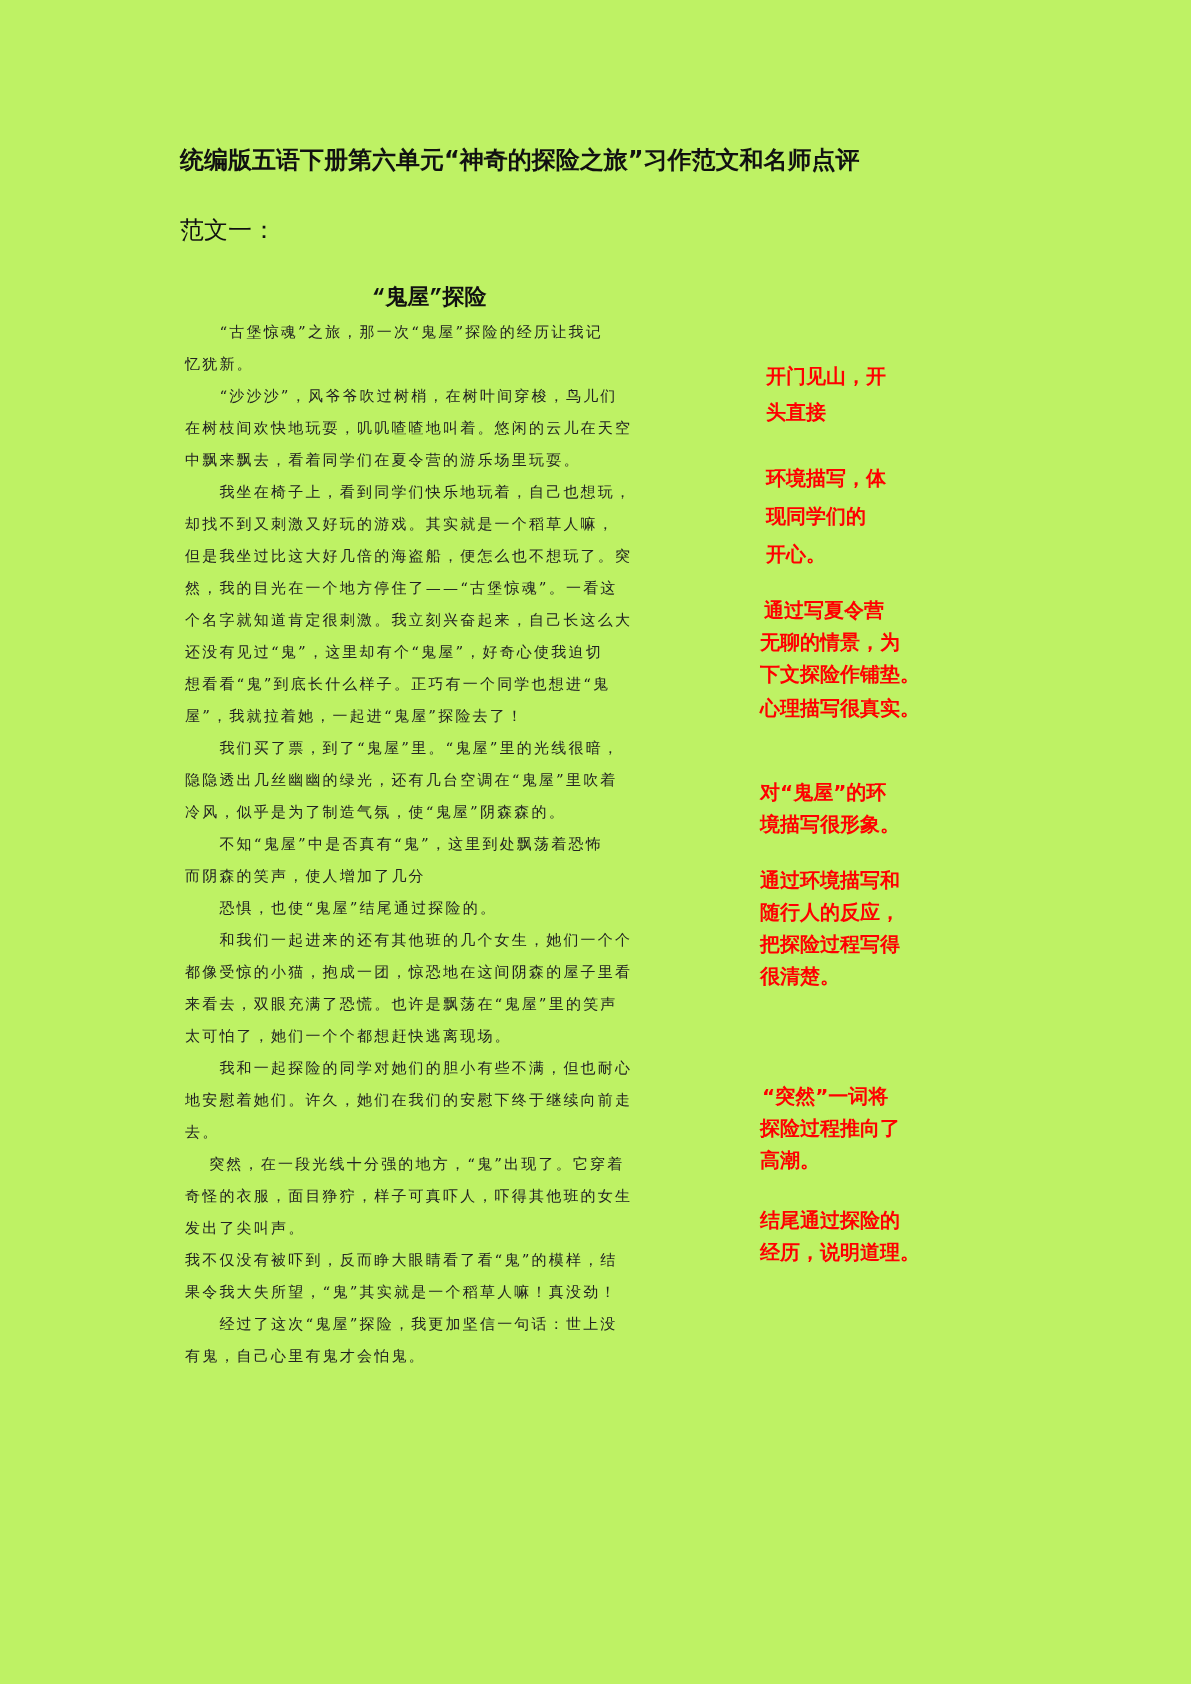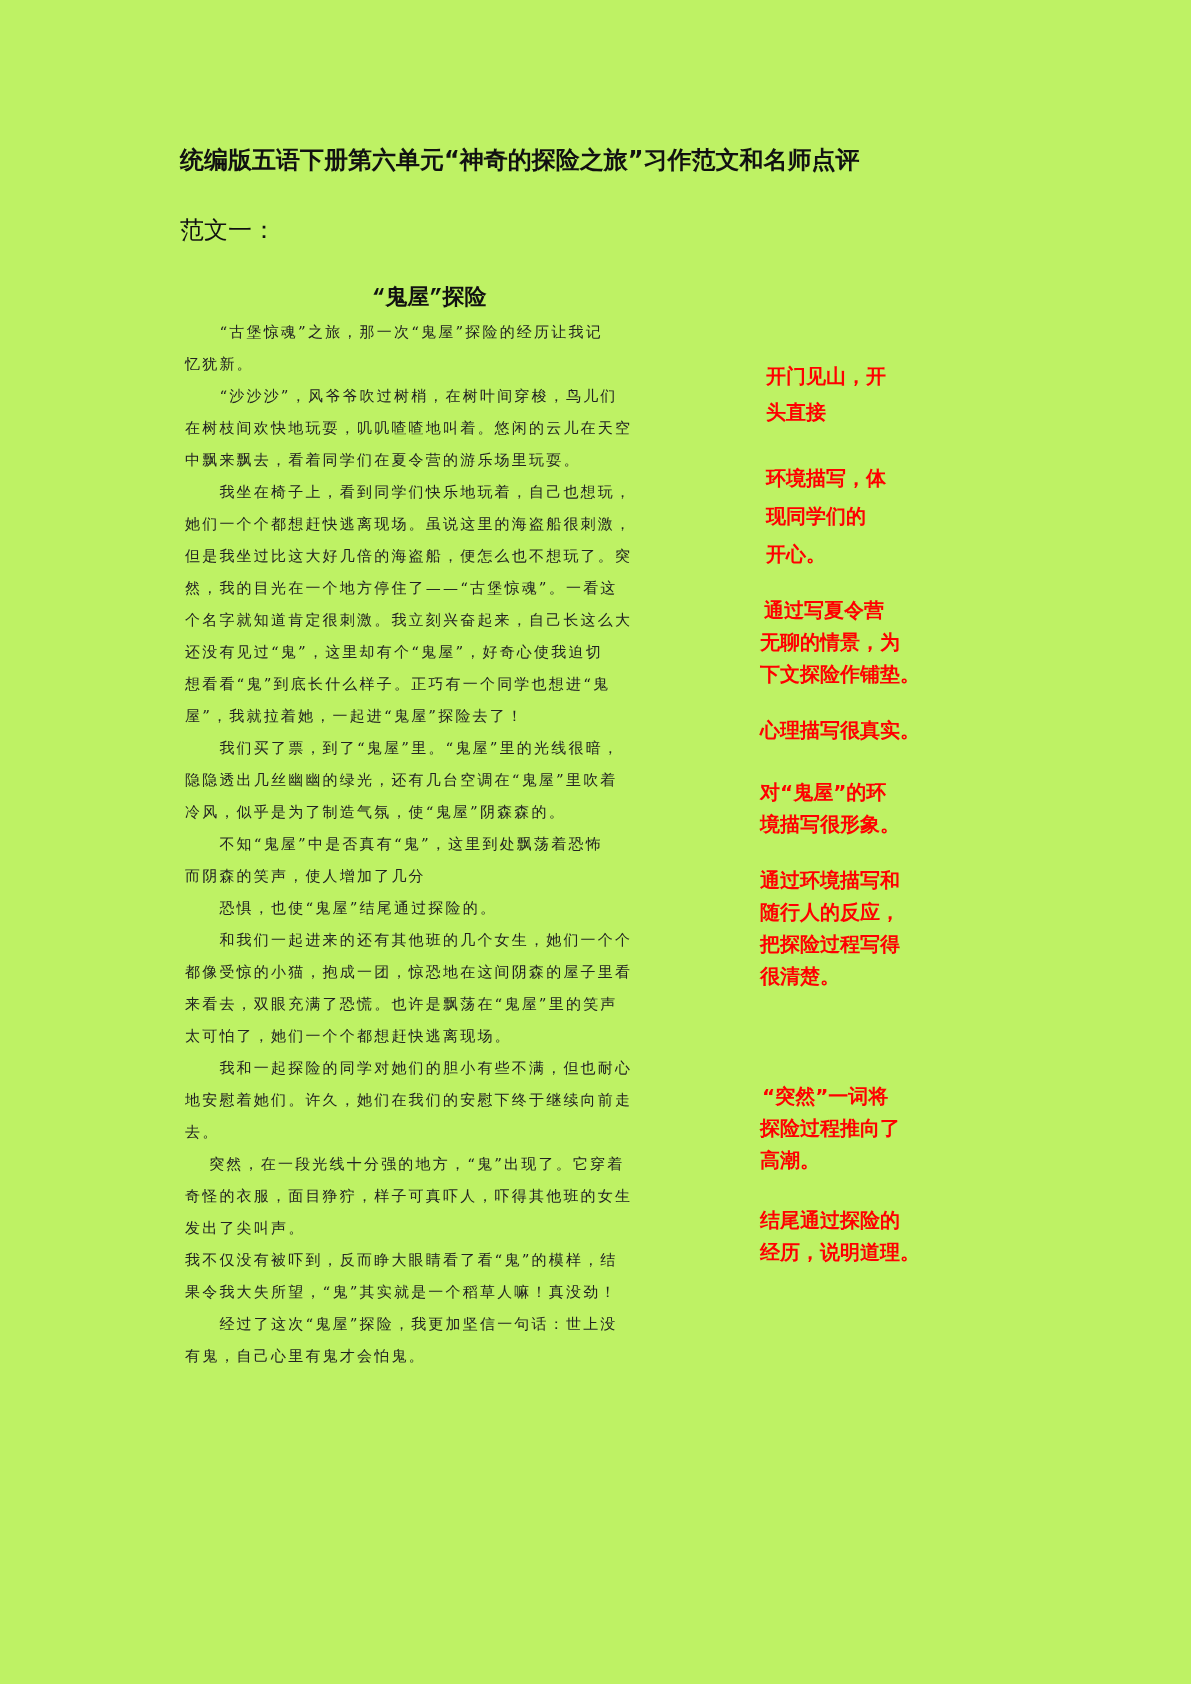--- a/index.html
+++ b/index.html
@@ -39,21 +39,21 @@
   <div class="sample-label">范文一：</div>
   <div class="essay-title">“鬼屋”探险</div>
 
   <div>
     <div class="body-line" style="top:320px">　　“古堡惊魂”之旅，那一次“鬼屋”探险的经历让我记</div>
     <div class="body-line" style="top:352px">忆犹新。</div>
     <div class="body-line" style="top:384px">　　“沙沙沙”，风爷爷吹过树梢，在树叶间穿梭，鸟儿们</div>
     <div class="body-line" style="top:416px">在树枝间欢快地玩耍，叽叽喳喳地叫着。悠闲的云儿在天空</div>
     <div class="body-line" style="top:448px">中飘来飘去，看着同学们在夏令营的游乐场里玩耍。</div>
     <div class="body-line" style="top:480px">　　我坐在椅子上，看到同学们快乐地玩着，自己也想玩，</div>
-    <div class="body-line" style="top:512px">她们一个个都想赶快逃离现场。虽说这里的海盗船很刺激，</div>
+    <div class="body-line" style="top:512px">却找不到又刺激又好玩的游戏。其实就是一个稻草人嘛，</div>
     <div class="body-line" style="top:544px">但是我坐过比这大好几倍的海盗船，便怎么也不想玩了。突</div>
     <div class="body-line" style="top:576px">然，我的目光在一个地方停住了——“古堡惊魂”。一看这</div>
     <div class="body-line" style="top:608px">个名字就知道肯定很刺激。我立刻兴奋起来，自己长这么大</div>
     <div class="body-line" style="top:640px">还没有见过“鬼”，这里却有个“鬼屋”，好奇心使我迫切</div>
     <div class="body-line" style="top:672px">想看看“鬼”到底长什么样子。正巧有一个同学也想进“鬼</div>
     <div class="body-line" style="top:704px">屋”，我就拉着她，一起进“鬼屋”探险去了！</div>
     <div class="body-line" style="top:736px">　　我们买了票，到了“鬼屋”里。“鬼屋”里的光线很暗，</div>
     <div class="body-line" style="top:768px">隐隐透出几丝幽幽的绿光，还有几台空调在“鬼屋”里吹着</div>
     <div class="body-line" style="top:800px">冷风，似乎是为了制造气氛，使“鬼屋”阴森森的。</div>
     <div class="body-line" style="top:832px">　　不知“鬼屋”中是否真有“鬼”，这里到处飘荡着恐怖</div>
@@ -84,21 +84,21 @@
       <div class="comment-line" style="top:466px">环境描写，体</div>
       <div class="comment-line" style="top:504px">现同学们的</div>
       <div class="comment-line" style="top:542px">开心。</div>
     </div>
     <div>
       <div class="comment-line" style="top:598px; left:756px">  通过写夏令营</div>
       <div class="comment-line" style="top:630px; left:752px">无聊的情景，为</div>
       <div class="comment-line" style="top:662px; left:752px">下文探险作铺垫。</div>
     </div>
     <div>
-      <div class="comment-line" style="top:718px; left:752px">心理描写很真实。</div>
+      <div class="comment-line" style="top:696px; left:752px">心理描写很真实。</div>
     </div>
     <div>
       <div class="comment-line" style="top:780px; left:752px">对“鬼屋”的环</div>
       <div class="comment-line" style="top:812px; left:752px">境描写很形象。</div>
     </div>
     <div>
       <div class="comment-line" style="top:868px; left:752px">通过环境描写和</div>
       <div class="comment-line" style="top:900px; left:752px">随行人的反应，</div>
       <div class="comment-line" style="top:932px; left:752px">把探险过程写得</div>
       <div class="comment-line" style="top:964px; left:752px">很清楚。</div>

